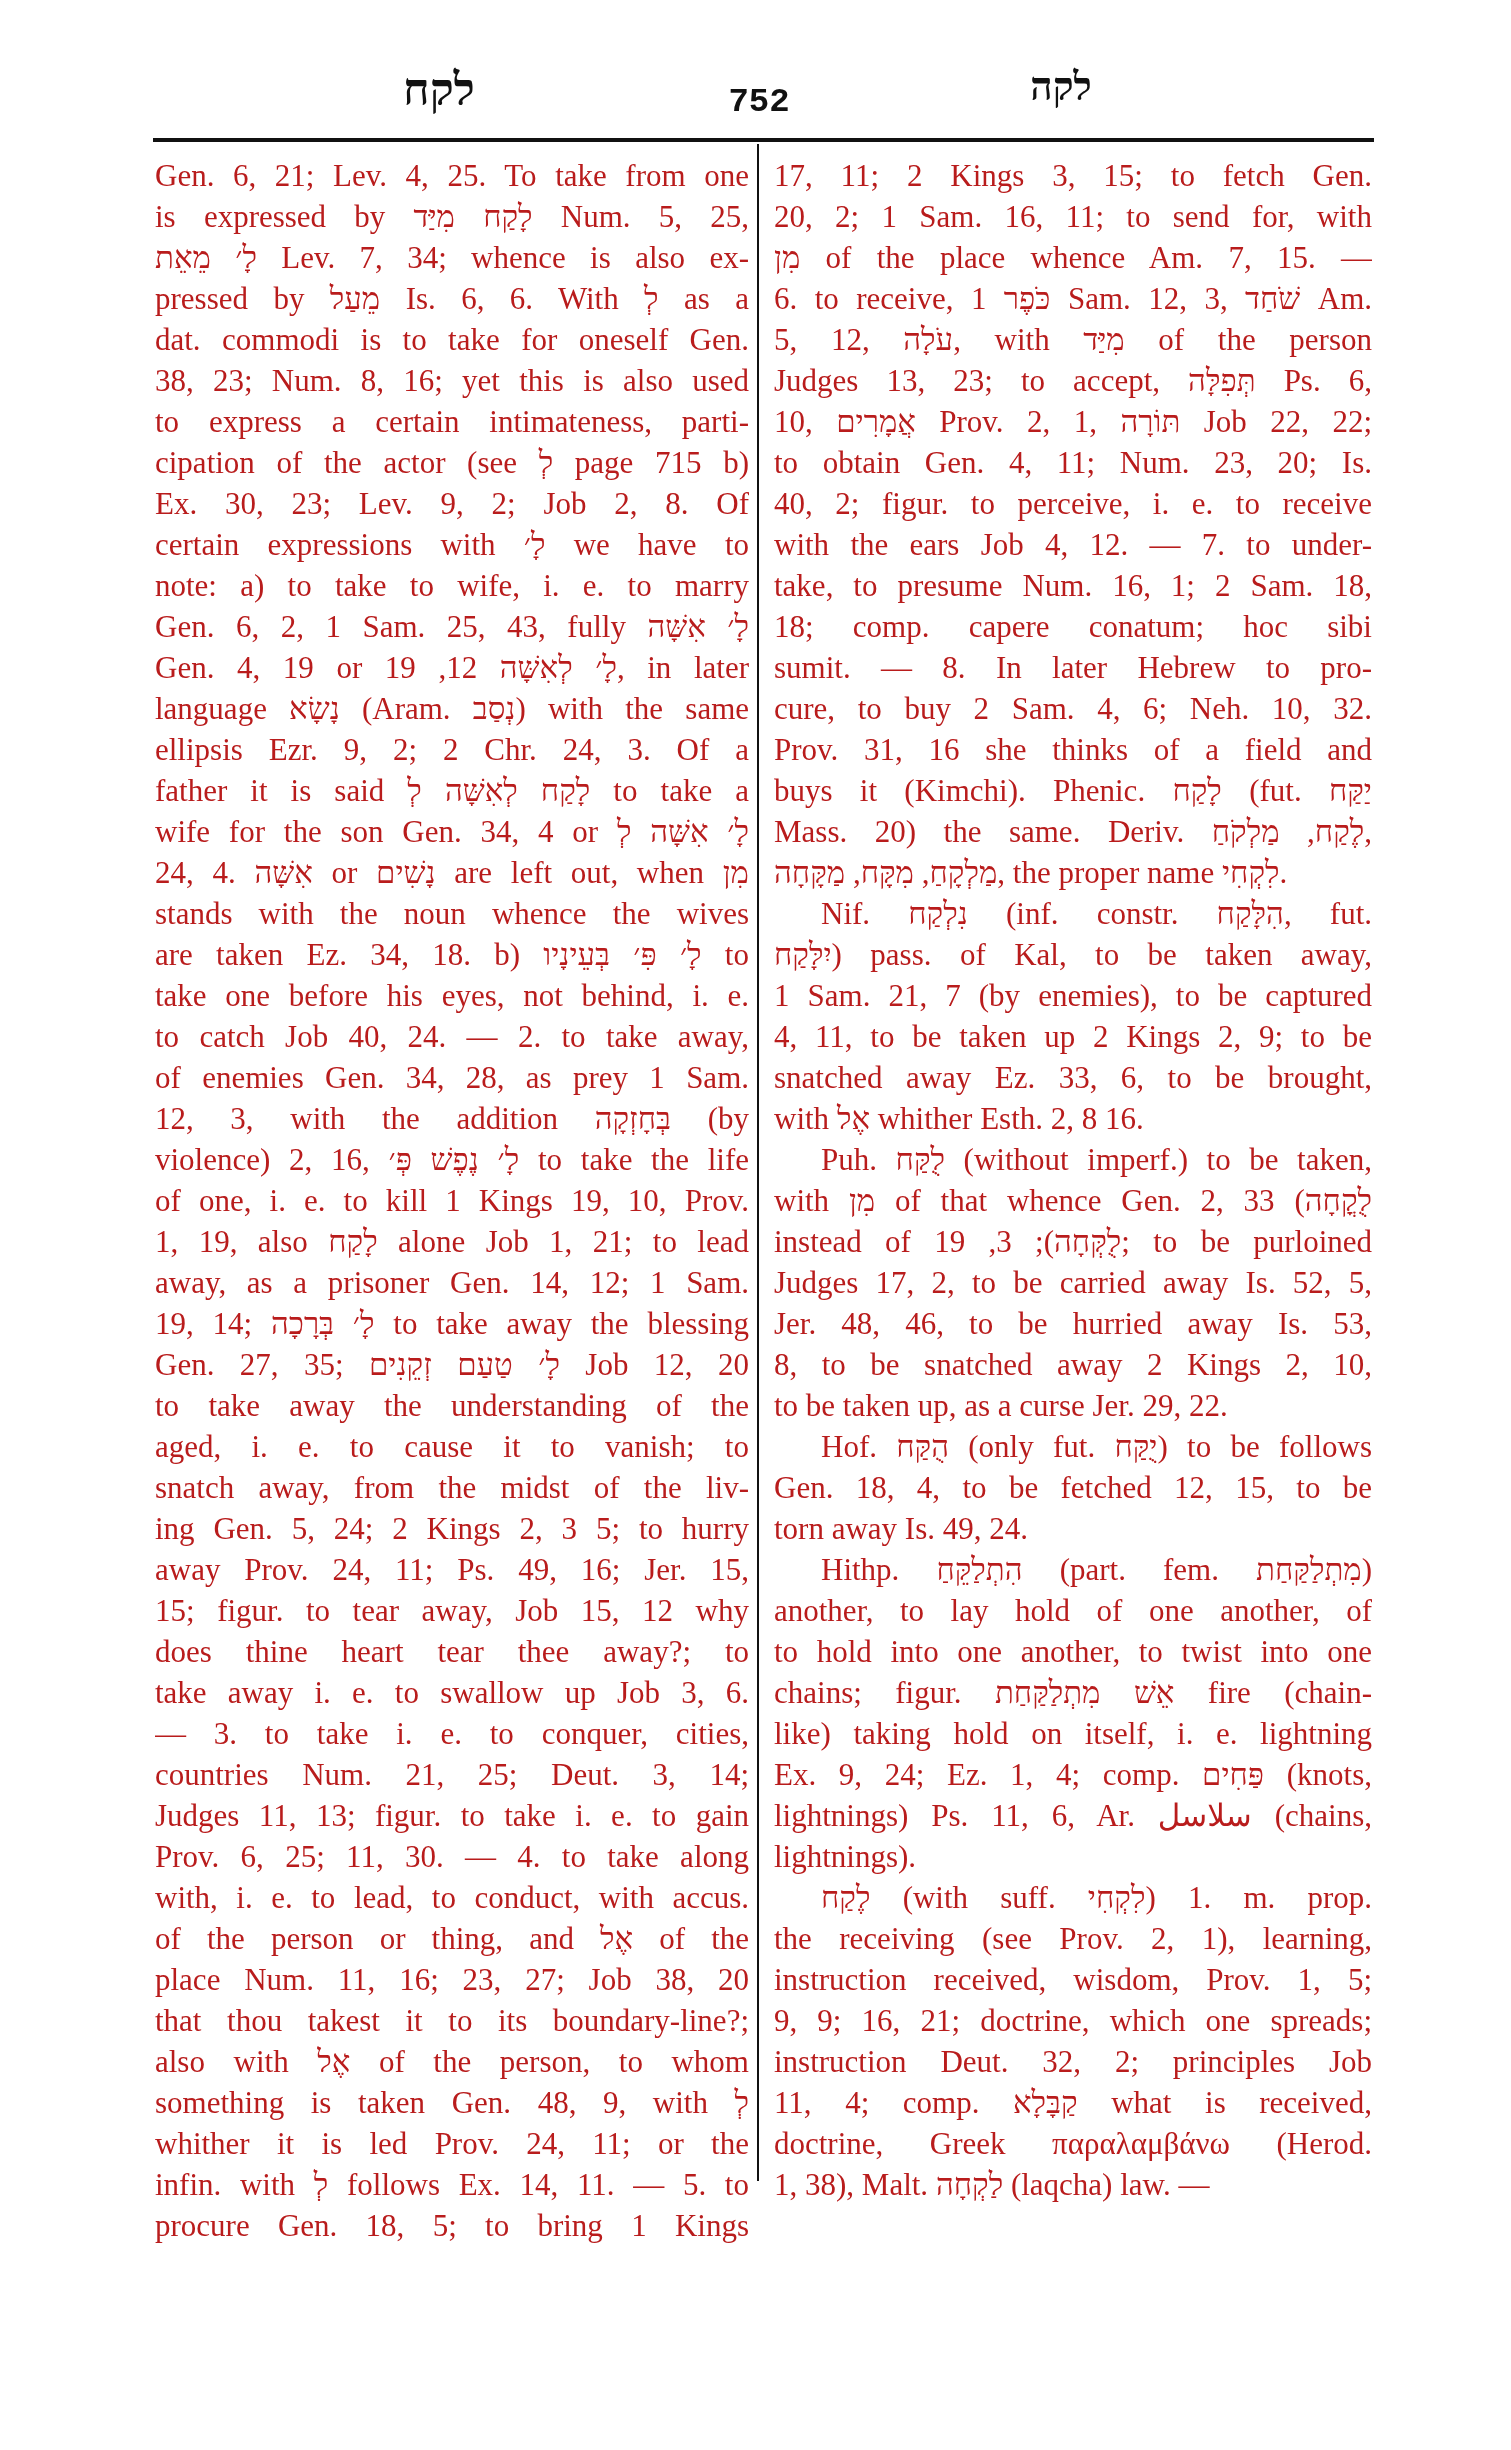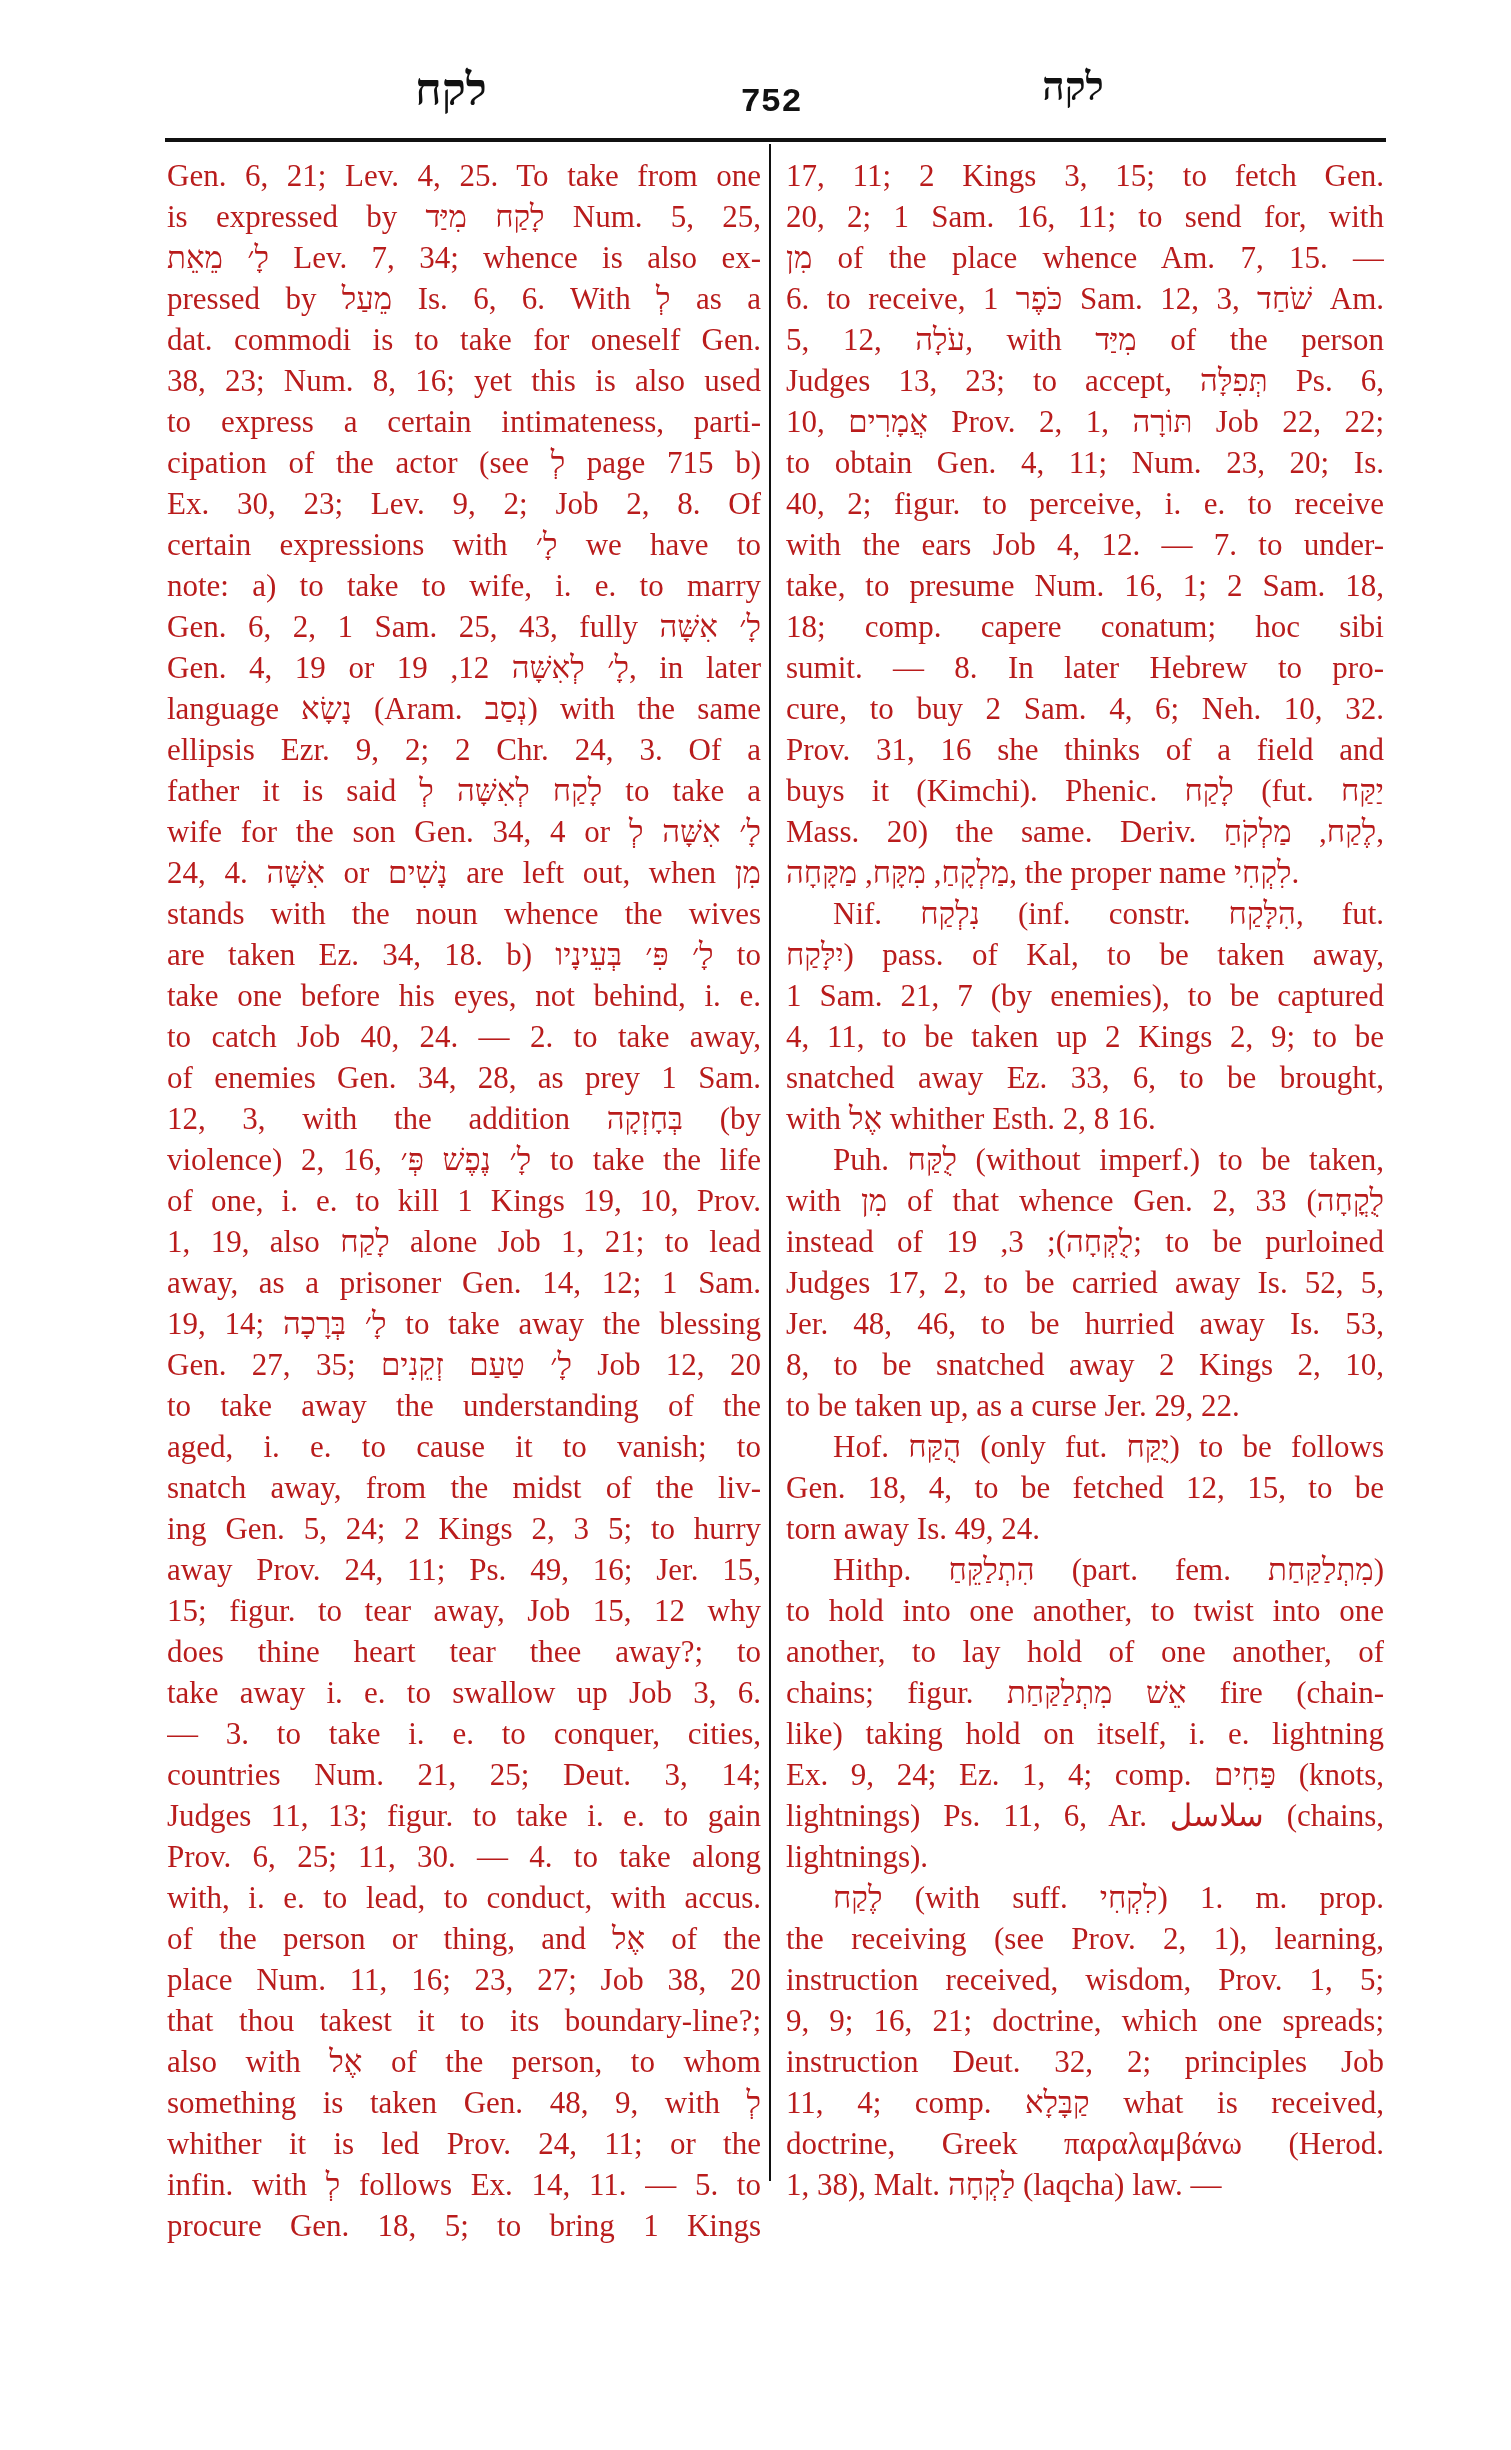--- a/index.html
+++ b/index.html
@@ -1,17 +1,17 @@
 <!DOCTYPE html>
 <html style="font-size:14.4px"><head>
 <meta charset="utf-8">
 <style>
   html, body { margin: 0; padding: 0; background: #ffffff; }
   body { width: 1512px; height: 2450px; position: relative; overflow: hidden; color: #111; }
-  .page { position: absolute; left: 12px; top: 0; width: 1211px; height: 2450px; }
+  .page { position: absolute; left: 0; top: 0; width: 1211px; height: 2450px; }
   .hdr { position: absolute; top: 63px; font-family: "DejaVu Serif", serif; font-weight: bold; color: #111; }
   .hdr-left { left: 394px; width: 90px; text-align: center; font-size: 45px; direction: rtl; }
   .hdr-num { left: 714px; width: 90px; text-align: center; font-size: 34px; top: 83px; font-family: Liberation Mono, monospace; }
   .hdr-right { left: 1016px; width: 90px; text-align: center; font-size: 39px; direction: rtl; }
   .rule { position: absolute; left: 153px; top: 138px; width: 1221px; height: 3.6px; background: #111; }
   .divider { position: absolute; left: 757px; top: 144px; width: 1.8px; height: 2037px; background: #111; }
   .col { position: absolute; top: 155px; font-family: "Liberation Serif", serif; font-size: 31px; line-height: 41px; color: #b91c1c; }
   .col-left { left: 155px; width: 594px; }
   .col-right { left: 774px; width: 598px; }
   .line { display: block; height: 41px; white-space: nowrap; text-align: justify; text-align-last: justify; overflow: hidden; }
@@ -112,22 +112,22 @@
       <span class="line">with מִן of that whence Gen. 2, 33 (לֻקֳחָה</span>
       <span class="line">instead of לֻקְּחָה); 3, 19; to be purloined</span>
       <span class="line">Judges 17, 2, to be carried away Is. 52, 5,</span>
       <span class="line">Jer. 48, 46, to be hurried away Is. 53,</span>
       <span class="line">8, to be snatched away 2 Kings 2, 10,</span>
       <span class="line last">to be taken up, as a curse Jer. 29, 22.</span>
       <span class="line indent">Hof. הֻקַּח (only fut. יֻקַּח) to be follows</span>
       <span class="line">Gen. 18, 4, to be fetched 12, 15, to be</span>
       <span class="line last">torn away Is. 49, 24.</span>
       <span class="line indent">Hithp. הִתְלַקֵּחַ (part. fem. מִתְלַקַּחַת)</span>
+      <span class="line">another, to lay hold of one another, of</span>
       <span class="line">to hold into one another, to twist into one</span>
-      <span class="line">another, to lay hold of one another, of</span>
       <span class="line">chains; figur. אֵשׁ מִתְלַקַּחַת fire (chain-</span>
       <span class="line">like) taking hold on itself, i. e. lightning</span>
       <span class="line">Ex. 9, 24; Ez. 1, 4; comp. פַּחִים (knots,</span>
       <span class="line">lightnings) Ps. 11, 6, Ar. سلاسل (chains,</span>
       <span class="line last">lightnings).</span>
       <span class="line indent">לֶקַח (with suff. לִקְחִי) 1. m. prop.</span>
       <span class="line">the receiving (see Prov. 2, 1), learning,</span>
       <span class="line">instruction received, wisdom, Prov. 1, 5;</span>
       <span class="line">9, 9; 16, 21; doctrine, which one spreads;</span>
       <span class="line">instruction Deut. 32, 2; principles Job</span>

